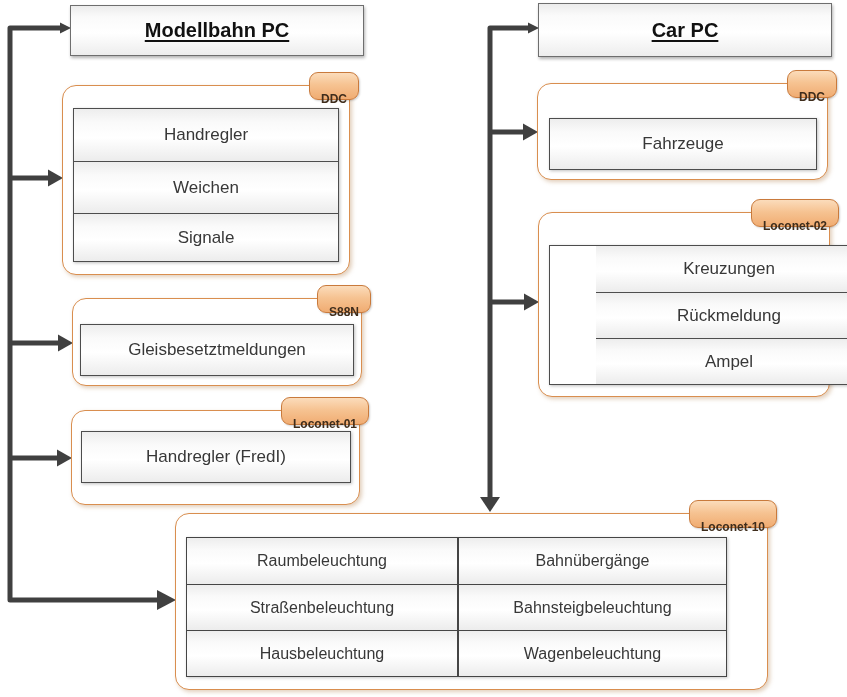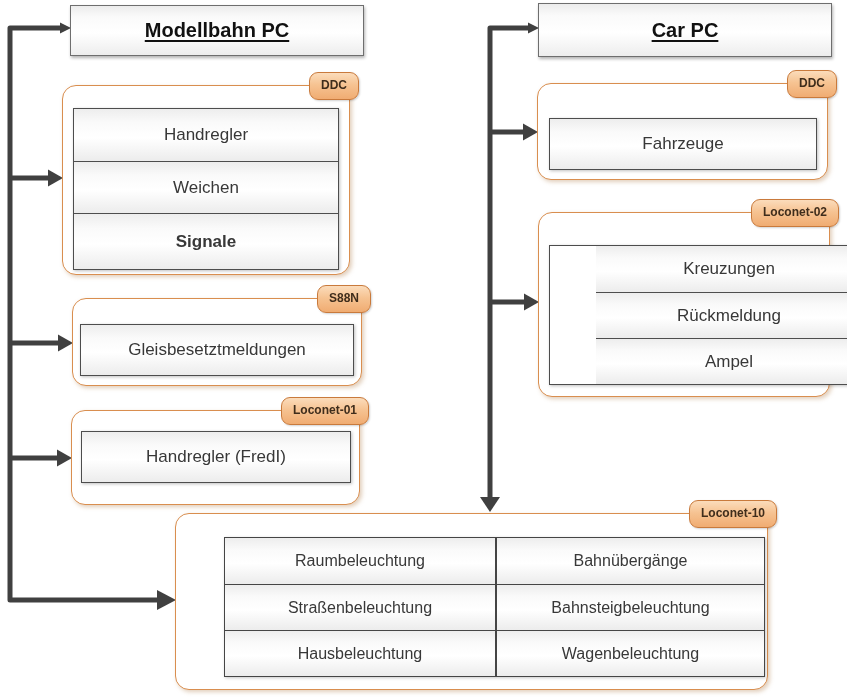--- a/index.html
+++ b/index.html
@@ -46,21 +46,21 @@
     border-radius: 14px;
     background: #ffffff;
     box-shadow: 2px 2px 4px rgba(170,115,60,0.35);
   }
   .tag {
     position: absolute;
     top: -14px;
     right: -10px;
     box-sizing: border-box;
     height: 28px;
-    padding: 5px 11px 0 11px;
+    padding: 19px 11px 0 11px;
     border: 1.5px solid #c97a3c;
     border-radius: 9px;
     background: linear-gradient(180deg, #fbdcbb 0%, #f6c392 45%, #f0ac72 100%);
     font-size: 12px;
     font-weight: bold;
     color: #3f2d1c;
     box-shadow: 1px 1px 2px rgba(0,0,0,0.18);
     white-space: nowrap;
   }
 
@@ -84,21 +84,20 @@
   .stack .row + .row { border-top: 1px solid #4d4d4d; }
 
   
   .btable {
     position: absolute;
     box-sizing: border-box;
     border: 1.5px solid #454545;
     display: grid;
     grid-template-columns: 270px 1fr;
     box-shadow: 1px 1px 3px rgba(0,0,0,0.22);
-    margin-left: 38px;
   }
   .btable .cell {
     box-sizing: border-box;
     height: 46px;
     background: linear-gradient(180deg, #ededed 0%, #fafafa 26%, #ffffff 55%, #ececec 100%);
     display: flex;
     align-items: center;
     justify-content: center;
     font-size: 16px;
     color: #383838;
@@ -140,21 +139,21 @@
 
   <div class="pc-box" style="left:538px; top:3px; width:294px; height:54px;">
     <span class="pc-label">Car PC</span>
   </div>
 
   <div class="group" style="left:62px; top:85px; width:288px; height:190px;">
     <div class="tag">DDC</div>
     <div class="stack" style="left:10px; top:22px; width:266px;">
       <div class="row" style="height:52px;">Handregler</div>
       <div class="row" style="height:52px;">Weichen</div>
-      <div class="row" style="height:56px;font-weight:bold;">Signale</div>
+      <div class="row" style="height:48px;">Signale</div>
     </div>
   </div>
 
   <div class="group" style="left:72px; top:298px; width:290px; height:88px;">
     <div class="tag">S88N</div>
     <div class="itembox" style="left:7px; top:25px; width:274px;">Gleisbesetztmeldungen</div>
   </div>
 
   <div class="group" style="left:71px; top:410px; width:289px; height:95px;text-align:center;">
     <div class="tag">Loconet-01</div>

